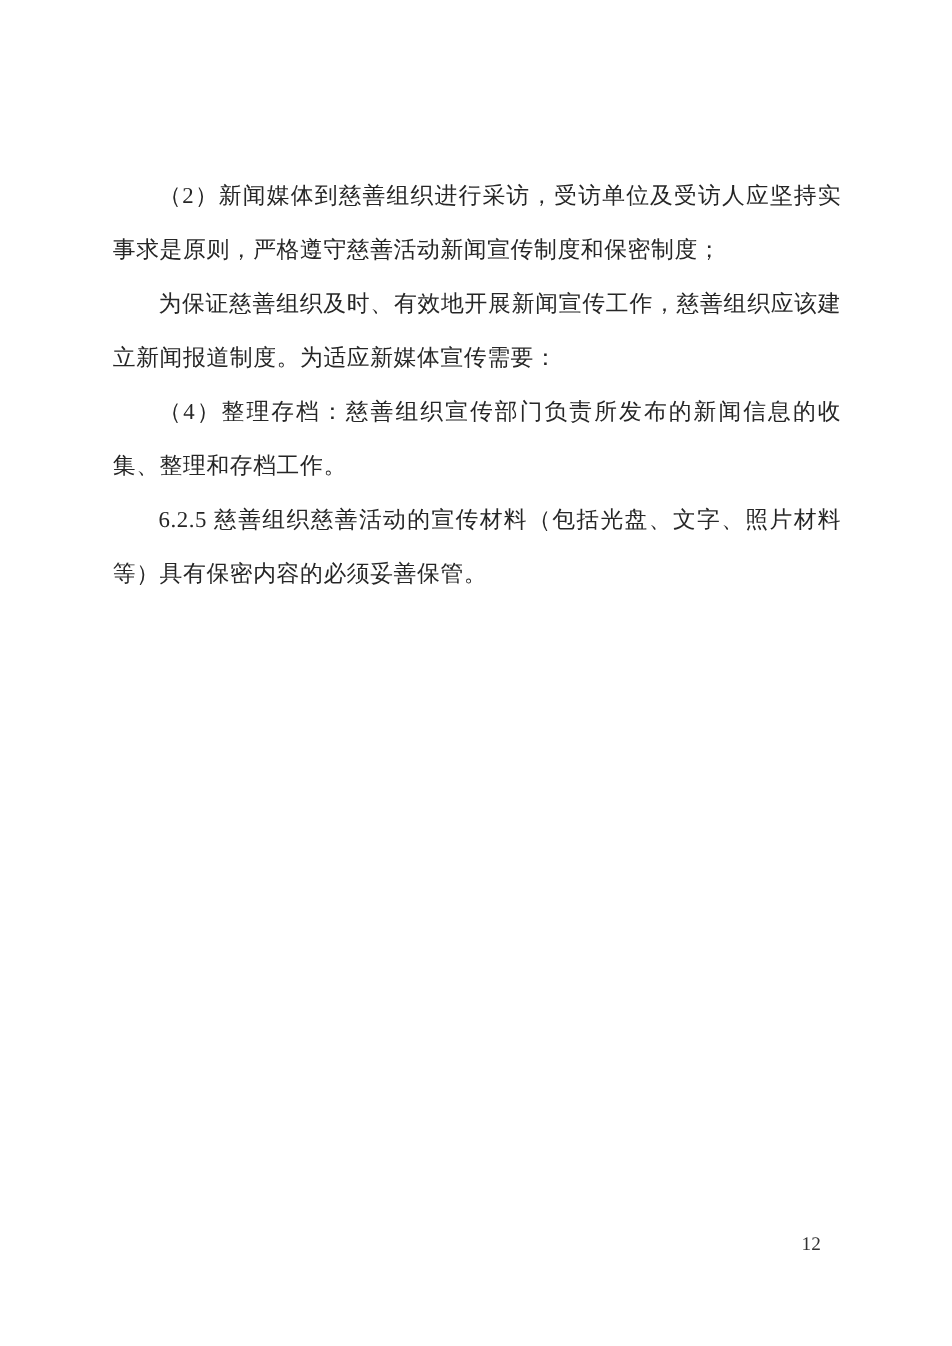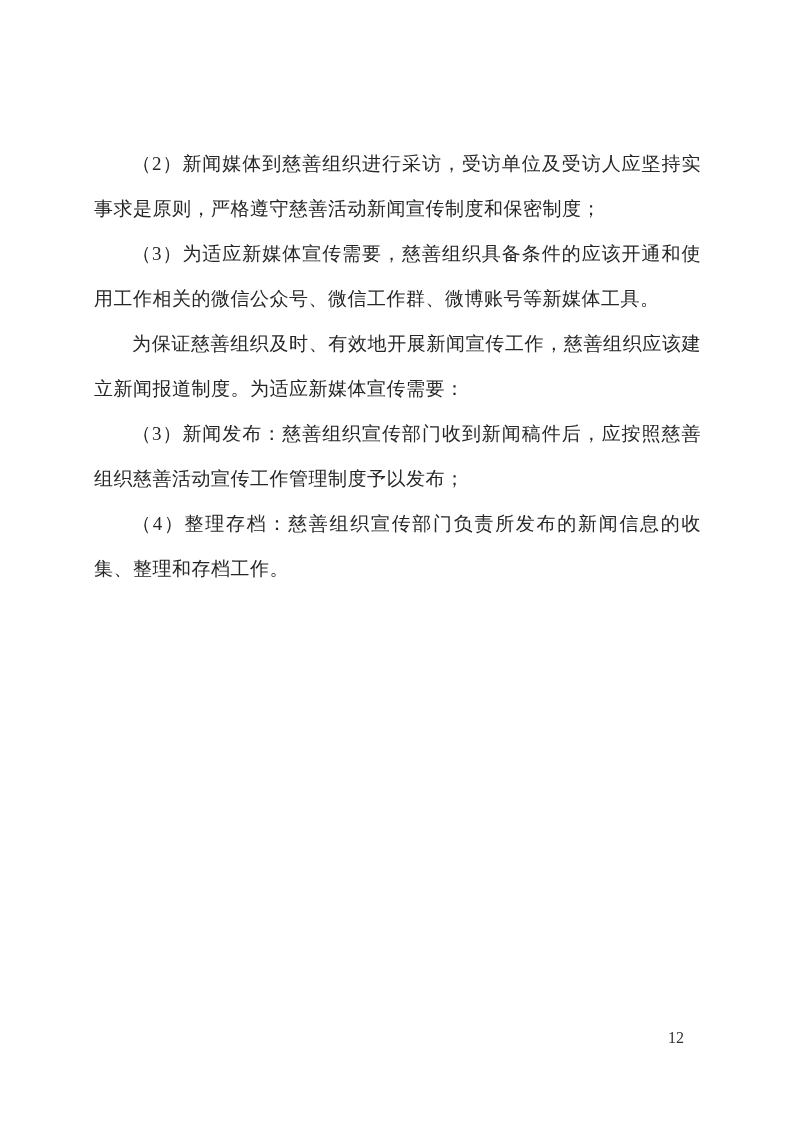--- a/index.html
+++ b/index.html
@@ -45,19 +45,18 @@
     color: #333333;
     font-family: "Liberation Serif", "DejaVu Serif", serif;
   }
 </style>
 </head>
 <body>
 
 <div class="page">
   <div class="content">
     <p class="para">（2）新闻媒体到慈善组织进行采访，受访单位及受访人应坚持实事求是原则，严格遵守慈善活动新闻宣传制度和保密制度；</p>
-    <p class="para">（3）为适应新媒体宣传需要，慈善组织具备条件的应该开通和使用工作相关的微信公众号、微信工作群、微博账号等新媒体工具。</p>
     <p class="para">为保证慈善组织及时、有效地开展新闻宣传工作，慈善组织应该建立新闻报道制度。为适应新媒体宣传需要：</p>
-    <p class="para">（3）新闻发布：慈善组织宣传部门收到新闻稿件后，应按照慈善组织慈善活动宣传工作管理制度予以发布；</p>
     <p class="para">（4）整理存档：慈善组织宣传部门负责所发布的新闻信息的收集、整理和存档工作。</p>
+    <p class="para">6.2.5 慈善组织慈善活动的宣传材料（包括光盘、文字、照片材料等）具有保密内容的必须妥善保管。</p>
   </div>
   <div class="page-number">12</div>
 </div>
 
 </body></html>

